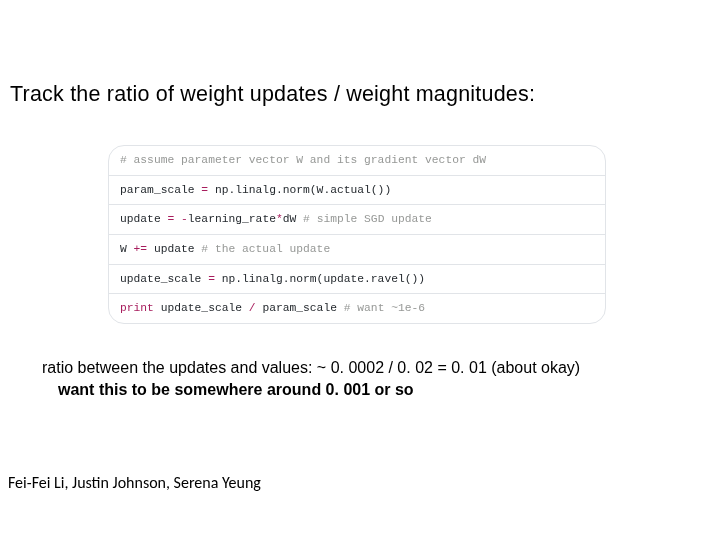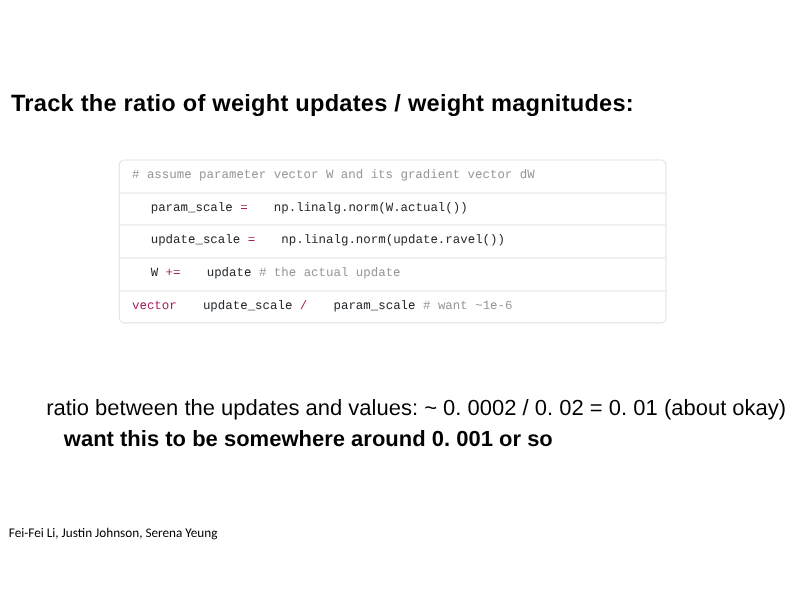--- a/index.html
+++ b/index.html
@@ -9,77 +9,78 @@
     background: #fff;
     font-family: Arial, Helvetica, sans-serif;
     position: relative;
     overflow: hidden;
   }
   .title {
     position: absolute;
     top: 82px;
     left: 10px;
     font-size: 21.5px;
-    font-weight: 700;
+    font-weight: 400;
     color: #000;
     letter-spacing: 0.2px;
   }
   .code-block {
     position: absolute;
     top: 145px;
     left: 108px;
     width: 498px;
     border: 1px solid #e1e4e8;
-    border-radius: 5px;
+    border-radius: 16px;
     background: #fff;
     font-family: "SFMono-Regular", Consolas, "Liberation Mono", Menlo, monospace;
     font-size: 11.3px;
     overflow: hidden;
   }
   .code-line {
     padding: 7px 11px;
     border-bottom: 1px solid #e1e4e8;
     white-space: nowrap;
     color: #24292e;
     line-height: 1.3;
   }
   .code-line:last-child { border-bottom: none; }
   .tok-comment { color: #969896; }
   .tok-keyword { color: #a71d5d; }
-  .tok-plain   { color: #24292e; margin-left: 17px; }
+  .tok-plain   { color: #24292e; }
   .note {
     position: absolute;
     top: 357px;
     left: 42px;
-    font-size: 20px;
+    font-size: 16px;
     line-height: 1.4;
     color: #000;
   }
   .note-line1 { font-weight: 400; }
   .note-line2 { font-weight: 700; margin-left: 16px; }
   .footer {
     position: absolute;
     bottom: 48px;
     left: 8px;
-    font-size: 12px;
+    font-size: 16px;
     font-family: Calibri, Arial, sans-serif;
     color: #000;
   }
 </style>
 </head>
 <body>
 
 <div class="title">Track the ratio of weight updates / weight magnitudes:</div>
 
 <div class="code-block">
   <div class="code-line"><span class="tok-comment"># assume parameter vector W and its gradient vector dW</span></div>
   <div class="code-line"><span class="tok-plain">param_scale </span><span class="tok-keyword">=</span><span class="tok-plain"> np.linalg.norm(W.actual())</span></div>
+  <div class="code-line"><span class="tok-plain">update </span><span class="tok-keyword">= -</span><span class="tok-plain">learning_rate</span><span class="tok-keyword">*</span><span class="tok-plain">dW </span><span class="tok-comment"># simple SGD update</span></div>
+  <div class="code-line"><span class="tok-plain">W </span><span class="tok-keyword">+=</span><span class="tok-plain"> update </span><span class="tok-comment"># the actual update</span></div>
   <div class="code-line"><span class="tok-plain">update_scale </span><span class="tok-keyword">=</span><span class="tok-plain"> np.linalg.norm(update.ravel())</span></div>
-  <div class="code-line"><span class="tok-plain">W </span><span class="tok-keyword">+=</span><span class="tok-plain"> update </span><span class="tok-comment"># the actual update</span></div>
-  <div class="code-line"><span class="tok-keyword">vector</span><span class="tok-plain"> update_scale </span><span class="tok-keyword">/</span><span class="tok-plain"> param_scale </span><span class="tok-comment"># want ~1e-6</span></div>
+  <div class="code-line"><span class="tok-keyword">print</span><span class="tok-plain"> update_scale </span><span class="tok-keyword">/</span><span class="tok-plain"> param_scale </span><span class="tok-comment"># want ~1e-6</span></div>
 </div>
 
 <div class="note">
   <div class="note-line1">ratio between the updates and values: ~ 0. 0002 / 0. 02 = 0. 01 (about okay)</div>
   <div class="note-line2">want this to be somewhere around 0. 001 or so</div>
 </div>
 
 <div class="footer">Fei-Fei Li, Justin Johnson, Serena Yeung</div>
 
 </body></html>

